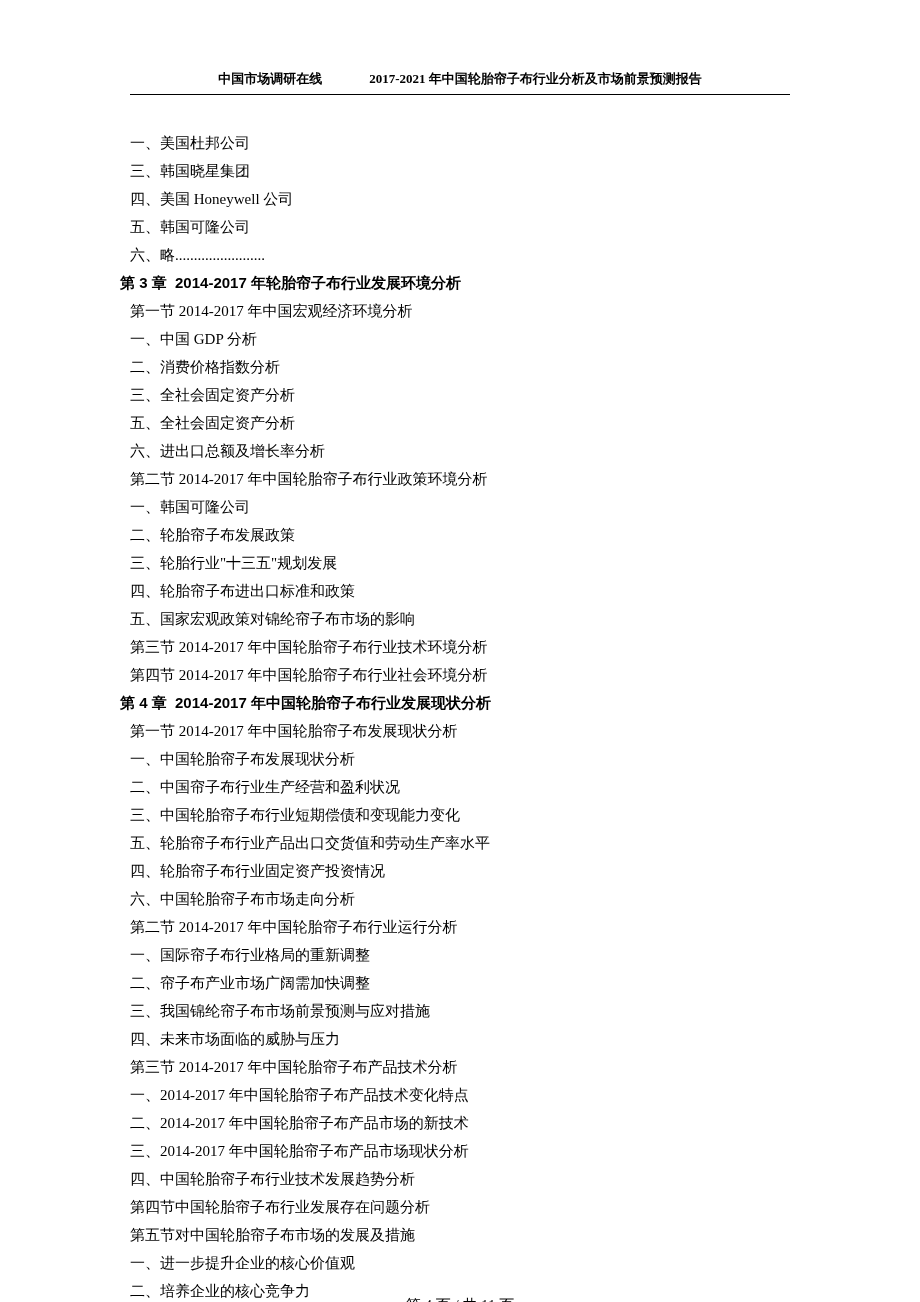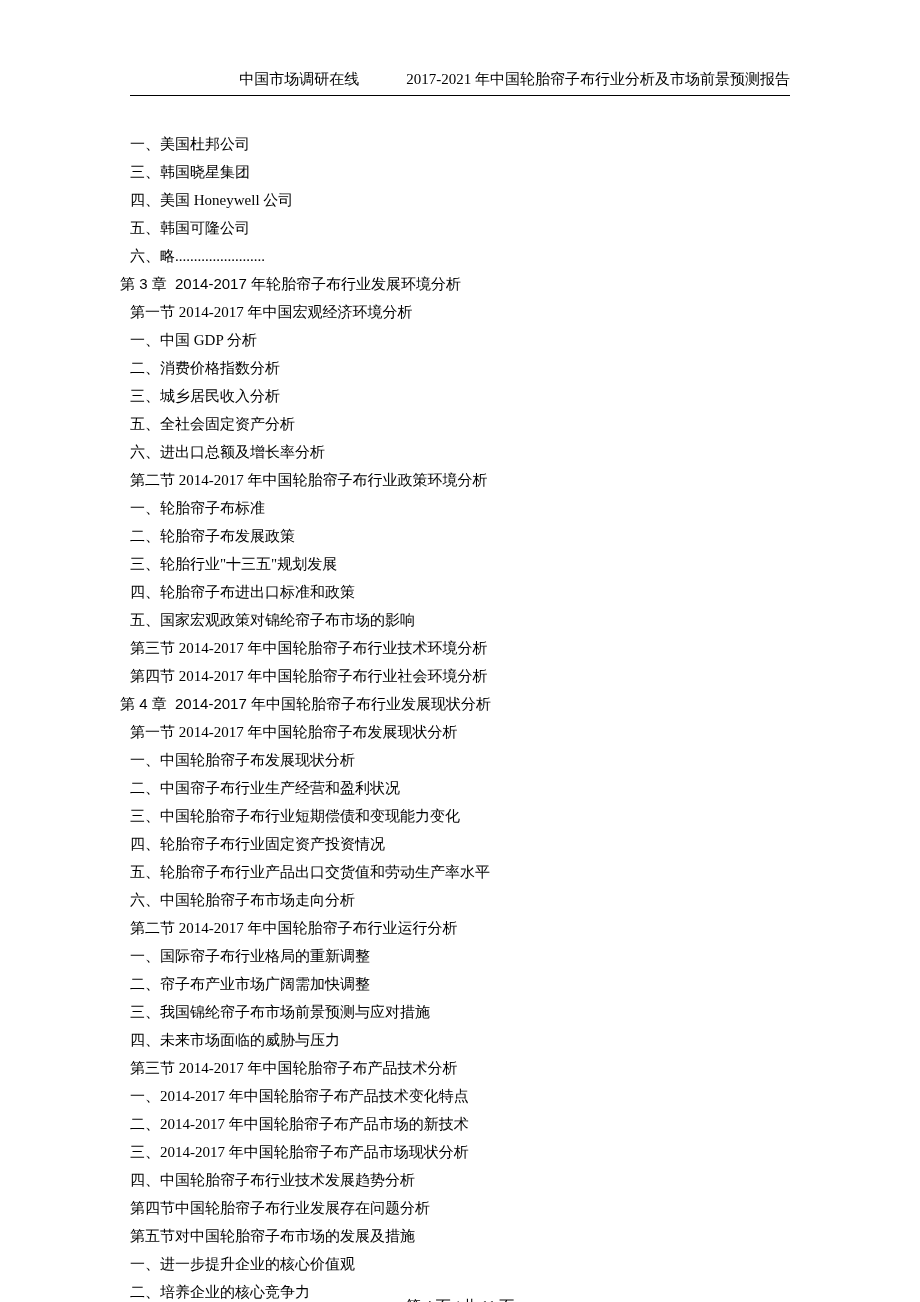--- a/index.html
+++ b/index.html
@@ -11,25 +11,26 @@
   }
   .page {
     width: 920px;
     min-height: 1302px;
     padding: 70px 130px 60px 130px;
     box-sizing: border-box;
     position: relative;
   }
   .header {
     display: flex;
-    justify-content: flex-end;
+    justify-content: center;
     width: 100%;
-    font-size: 15px;
+    font-size: 13px;
     color: #000;
     margin-bottom: 6px;
+    font-weight: bold;
   }
   .header-left {
     text-align: left;
   }
   .header-right {
     text-align: right;
     margin-left: 47px;
   }
   .divider {
     border-top: 1px solid #000;
@@ -45,21 +46,21 @@
   .line {
     margin: 4px 0 2px 0;
     white-space: pre-wrap;
   }
   .bold {
     font-family: "SimHei", "黑体", "Microsoft YaHei", sans-serif;
     font-weight: bold;
   }
   .heading {
     font-family: "SimHei", "黑体", "Microsoft YaHei", sans-serif;
-    font-weight: normal;
+    font-weight: bold;
     margin-left: -10px;
   }
   .footer {
     position: absolute;
     bottom: 50px;
     left: 0;
     width: 920px;
     text-align: center;
     font-size: 15px;
     color: #000;
@@ -78,38 +79,38 @@
   <div class="content" id="content">
       <p class="line">一、美国杜邦公司</p>
       <p class="line">三、韩国晓星集团</p>
       <p class="line">四、美国 Honeywell 公司</p>
       <p class="line">五、韩国可隆公司</p>
       <p class="line">六、略........................</p>
       <p class="line bold heading">第 3 章  2014-2017 年轮胎帘子布行业发展环境分析</p>
       <p class="line">第一节 2014-2017 年中国宏观经济环境分析</p>
       <p class="line">一、中国 GDP 分析</p>
       <p class="line">二、消费价格指数分析</p>
-      <p class="line">三、城乡居民收入分析</p>
+      <p class="line">三、全社会固定资产分析</p>
       <p class="line">五、全社会固定资产分析</p>
       <p class="line">六、进出口总额及增长率分析</p>
       <p class="line">第二节 2014-2017 年中国轮胎帘子布行业政策环境分析</p>
-      <p class="line">一、轮胎帘子布标准</p>
+      <p class="line">一、韩国可隆公司</p>
       <p class="line">二、轮胎帘子布发展政策</p>
       <p class="line">三、轮胎行业"十三五"规划发展</p>
       <p class="line">四、轮胎帘子布进出口标准和政策</p>
       <p class="line">五、国家宏观政策对锦纶帘子布市场的影响</p>
       <p class="line">第三节 2014-2017 年中国轮胎帘子布行业技术环境分析</p>
       <p class="line">第四节 2014-2017 年中国轮胎帘子布行业社会环境分析</p>
       <p class="line bold heading">第 4 章  2014-2017 年中国轮胎帘子布行业发展现状分析</p>
       <p class="line">第一节 2014-2017 年中国轮胎帘子布发展现状分析</p>
       <p class="line">一、中国轮胎帘子布发展现状分析</p>
       <p class="line">二、中国帘子布行业生产经营和盈利状况</p>
       <p class="line">三、中国轮胎帘子布行业短期偿债和变现能力变化</p>
+      <p class="line">五、轮胎帘子布行业产品出口交货值和劳动生产率水平</p>
       <p class="line">四、轮胎帘子布行业固定资产投资情况</p>
-      <p class="line">五、轮胎帘子布行业产品出口交货值和劳动生产率水平</p>
       <p class="line">六、中国轮胎帘子布市场走向分析</p>
       <p class="line">第二节 2014-2017 年中国轮胎帘子布行业运行分析</p>
       <p class="line">一、国际帘子布行业格局的重新调整</p>
       <p class="line">二、帘子布产业市场广阔需加快调整</p>
       <p class="line">三、我国锦纶帘子布市场前景预测与应对措施</p>
       <p class="line">四、未来市场面临的威胁与压力</p>
       <p class="line">第三节 2014-2017 年中国轮胎帘子布产品技术分析</p>
       <p class="line">一、2014-2017 年中国轮胎帘子布产品技术变化特点</p>
       <p class="line">二、2014-2017 年中国轮胎帘子布产品市场的新技术</p>
       <p class="line">三、2014-2017 年中国轮胎帘子布产品市场现状分析</p>

